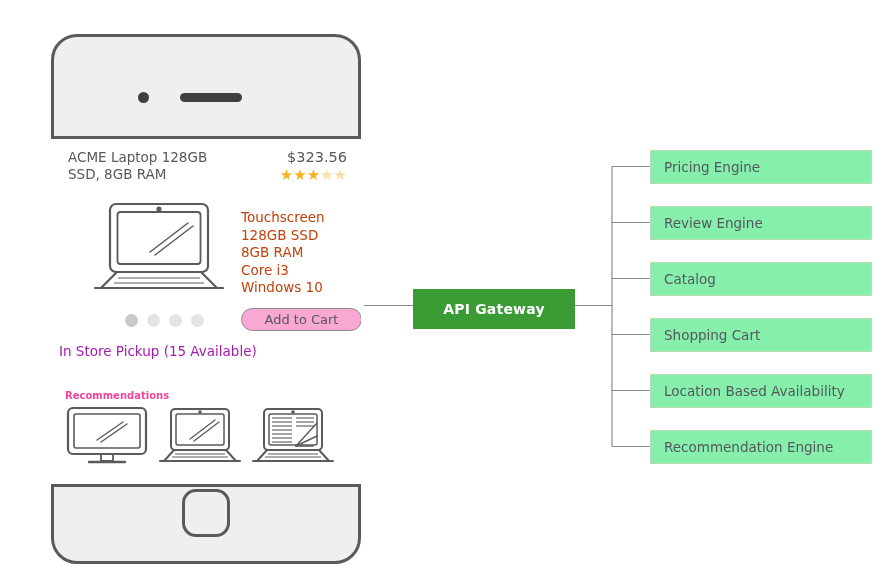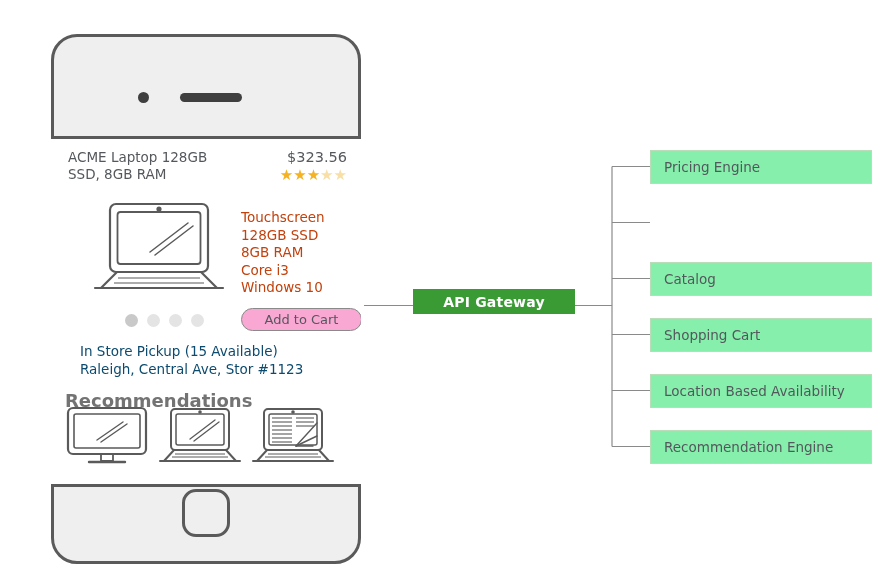--- a/index.html
+++ b/index.html
@@ -168,49 +168,49 @@
     font-size: 13px;
     font-family: inherit;
     line-height: 20px;
     text-align: center;
     padding: 0;
     cursor: pointer;
   }
 
   .pickup {
     position: absolute;
-    left: 29px;
+    left: 8px;
     top: 204px;
     font-size: 13.5px;
     line-height: 17.5px;
-    color: #0c4a6e;
+    color: #a21caf;
   }
   .rec-head {
     position: absolute;
     left: 14px;
     top: 251px;
-    font-size: 18px;
+    font-size: 10px;
     font-weight: bold;
-    color: #737373;
+    color: #ec4899;
   }
   .rec-row {
     position: absolute;
     left: 14px;
     top: 267px;
     display: flex;
     gap: 9px;
   }
 
   
   .gateway {
     position: absolute;
     left: 386px;
     top: 289px;
     width: 162px;
-    height: 25px;
+    height: 40px;
     background: #3a9b35;
     color: #ffffff;
     font-size: 14px;
     font-weight: bold;
     display: flex;
     align-items: center;
     justify-content: center;
     letter-spacing: 0.2px;
   }
 
@@ -306,21 +306,20 @@
           <span class="dot active"></span>
           <span class="dot"></span>
           <span class="dot"></span>
           <span class="dot"></span>
         </div>
 
         <button class="cart-btn">Add to Cart</button>
 
         <div class="pickup">
           <div>In Store Pickup (15 Available)</div>
-          <div>Raleigh, Central Ave, Stor #1123</div>
         </div>
 
         <div class="rec-head">Recommendations</div>
 
         <div class="rec-row">
 
           <svg width="84" height="60" viewBox="0 0 84 60" xmlns="http://www.w3.org/2000/svg">
             <g fill="none" stroke="#5a5a5a" stroke-linejoin="round">
               <rect x="3" y="2" width="78" height="46" rx="5" stroke-width="2.2"></rect>
               <rect x="9" y="8" width="66" height="34" rx="2" stroke-width="1.6"></rect>
@@ -386,18 +385,19 @@
 
       </div>
     </div>
 
     <div class="phone-home"></div>
   </div>
 
   <div class="gateway">API Gateway</div>
 
   <div class="svc" style="top:150px">Pricing Engine</div>
+  <div class="svc" style="top:206px">Review Engine</div>
   <div class="svc" style="top:318px">Shopping Cart</div>
   <div class="svc" style="top:262px">Catalog</div>
   <div class="svc" style="top:374px">Location Based Availability</div>
   <div class="svc" style="top:430px">Recommendation Engine</div>
 
 </div>
 
 </body></html>

